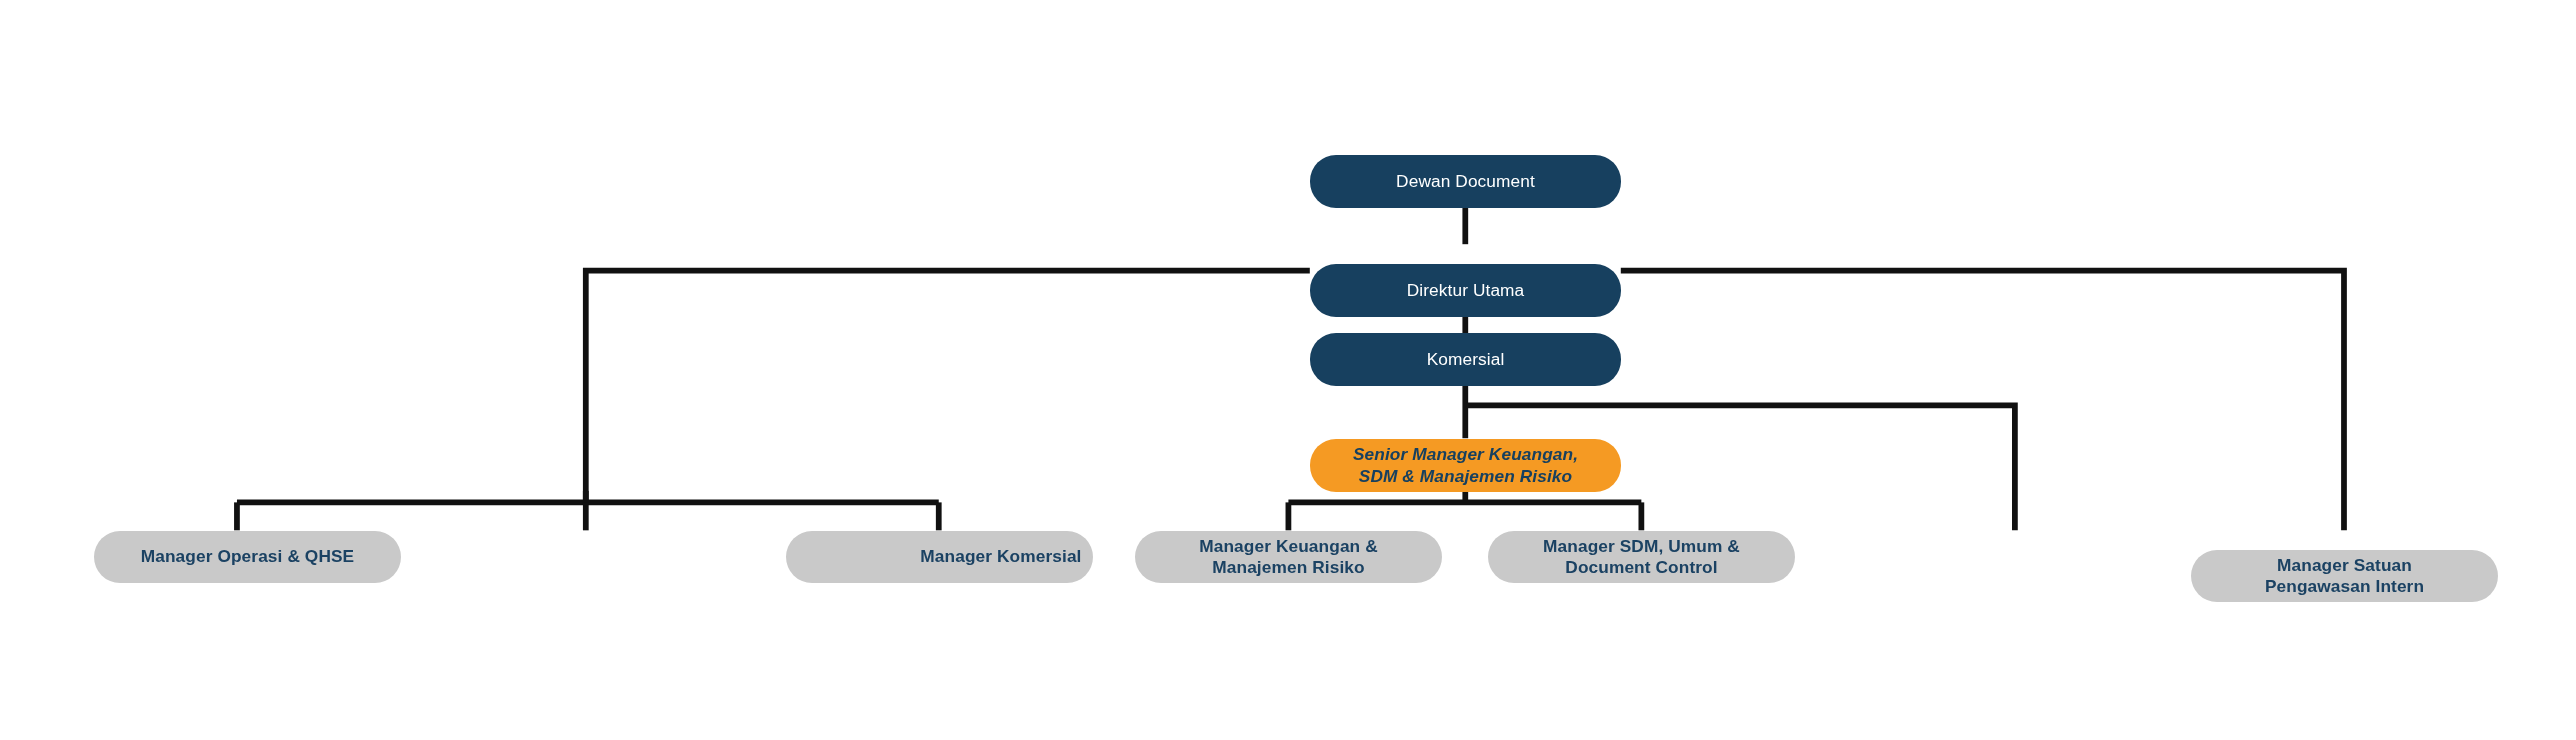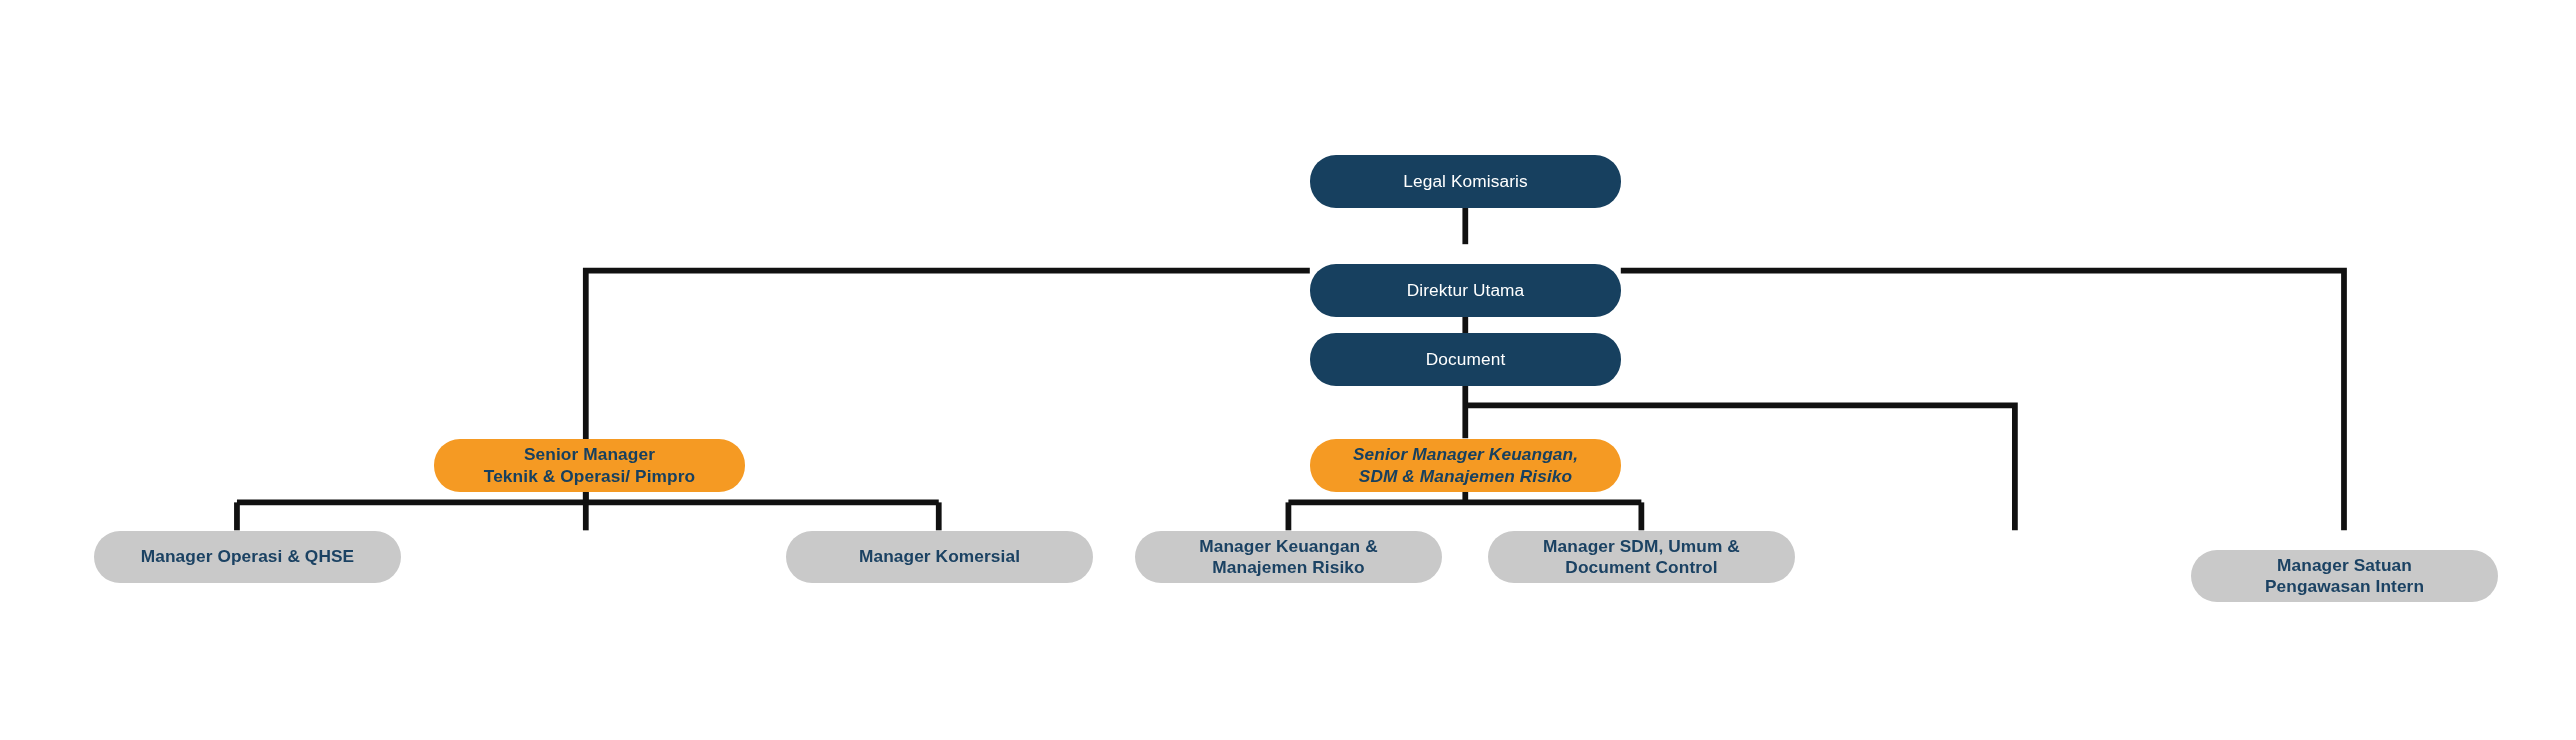--- a/index.html
+++ b/index.html
@@ -95,47 +95,43 @@
     <path class="conn" d="M 712 611 L 712 645"></path>
     <path class="conn" d="M 1141 611 L 1141 645"></path>
 
     <path class="conn" d="M 1781 597 L 1781 611"></path>
     <path class="conn" d="M 1566 611 L 1995 611"></path>
     <path class="conn" d="M 1566 611 L 1566 645"></path>
     <path class="conn" d="M 1995 611 L 1995 645"></path>
   </svg>
 
   <div class="node node-exec" style="left:1310px; top:155px; width:311px; height:53px;">
-    <span class="node-label">Legal Komisaris</span>
+    <span class="node-label">Dewan Document</span>
   </div>
 
   <div class="node node-exec" style="left:1310px; top:244px; width:311px; height:53px;margin-top:20px;">
     <span class="node-label">Direktur Utama</span>
   </div>
 
   <div class="node node-exec" style="left:1310px; top:333px; width:311px; height:53px;">
-    <span class="node-label">Document</span>
+    <span class="node-label">Komersial</span>
   </div>
 
-  <div class="node node-senior" style="left:434px; top:439px; width:311px; height:53px;">
-    <span class="node-label">Senior Manager
-Teknik &amp; Operasi/ Pimpro</span>
-  </div>
 
   <div class="node node-senior" style="left:1310px; top:439px; width:311px; height:53px;font-style:italic;">
     <span class="node-label">Senior Manager Keuangan,
 SDM &amp; Manajemen Risiko</span>
   </div>
 
   <div class="node node-manager" style="left:94px; top:531px; width:307px; height:52px;">
     <span class="node-label">Manager Operasi &amp; QHSE</span>
   </div>
 
 
-  <div class="node node-manager" style="left:786px; top:531px; width:307px; height:52px;">
+  <div class="node node-manager" style="left:786px; top:531px; width:307px; height:52px;justify-content:flex-end;">
     <span class="node-label">Manager Komersial</span>
   </div>
 
   <div class="node node-manager" style="left:1488px; top:531px; width:307px; height:52px;">
     <span class="node-label">Manager SDM, Umum &amp;
 Document Control</span>
   </div>
 
   <div class="node node-manager" style="left:1135px; top:531px; width:307px; height:52px;">
     <span class="node-label">Manager Keuangan &amp;

